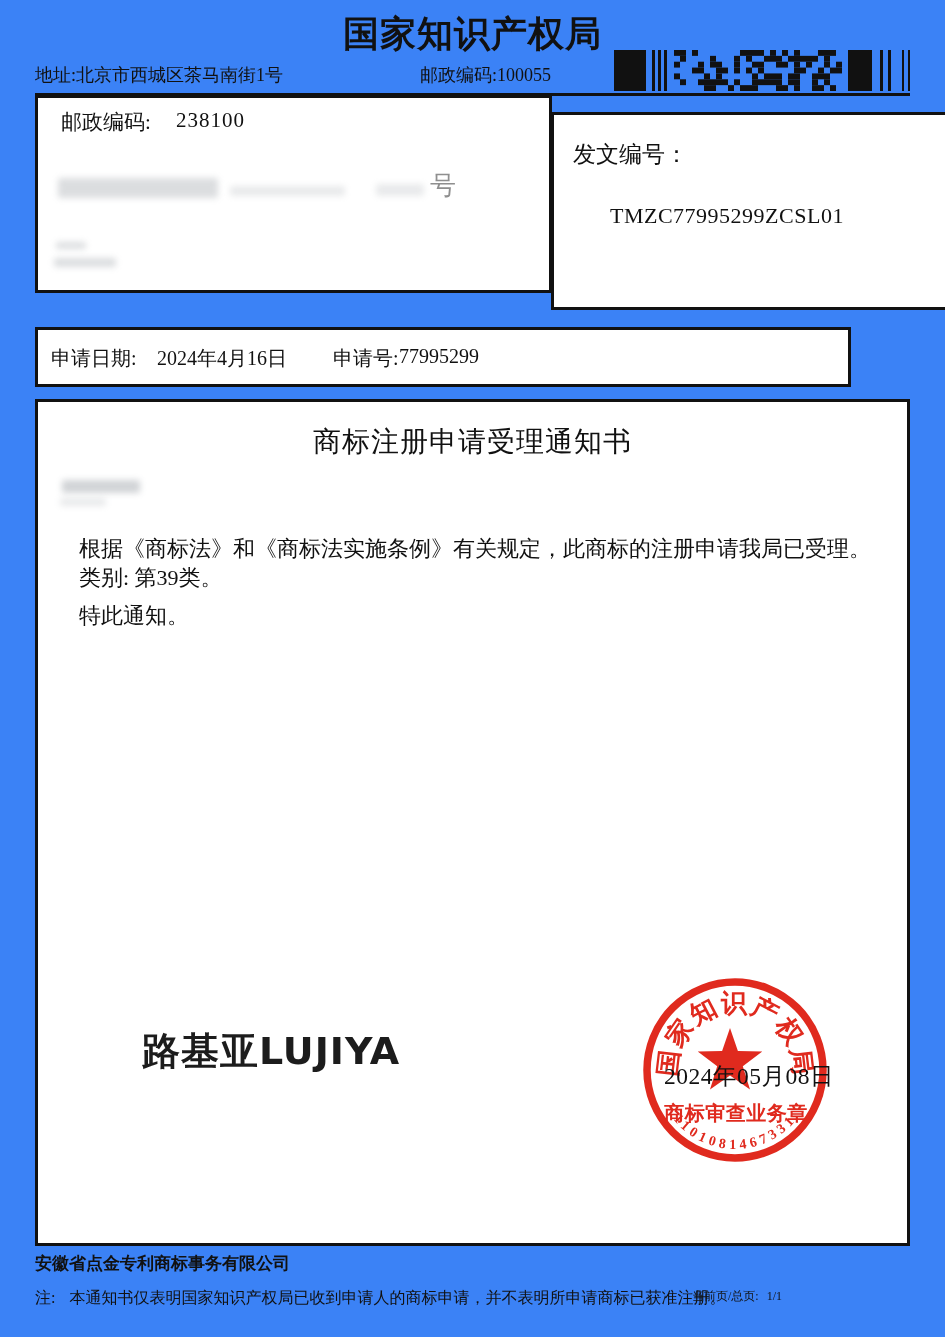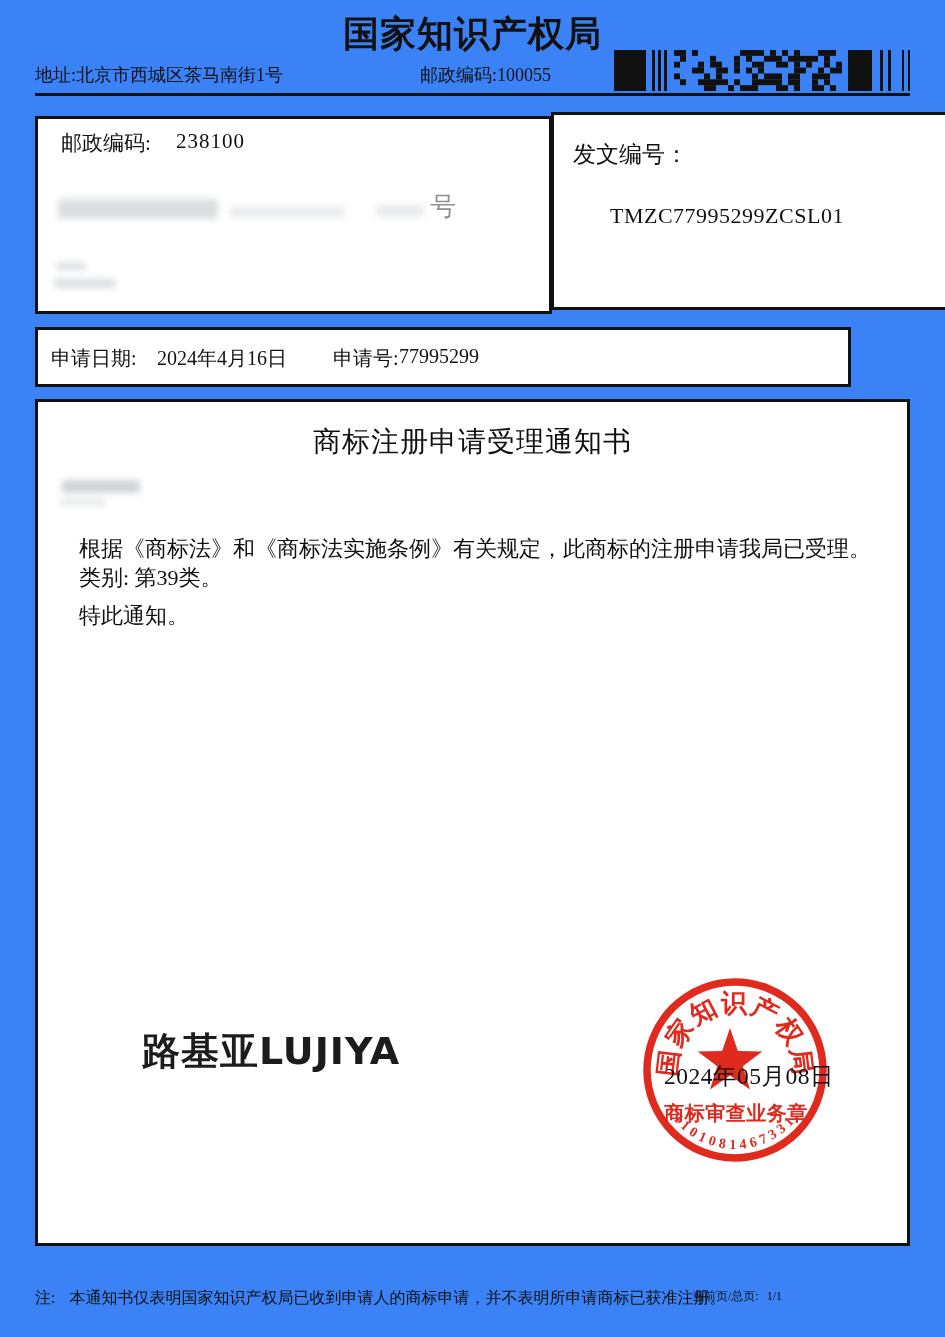--- a/index.html
+++ b/index.html
@@ -20,21 +20,21 @@
     font-size:36px; font-weight:bold; letter-spacing:1px;
   }
   .addr-line   { left:35px;  top:63px; font-size:18px; }
   .postal-line { left:420px; top:63px; font-size:18px; }
 
   .barcode { left:614px; top:50px; }
 
   .top-rule { left:35px; top:93px; width:875px; height:3px; background:#111; }
 
   .box { position:absolute; border:3px solid #111; background:#fff; }
-  .box-recipient { left:35px;  top:116px; width:517px; height:198px; }
+  .box-recipient { left:35px;  top:95px; width:517px; height:198px; }
   .box-dispatch  { left:551px; top:112px; width:407px; height:198px; }
   .bar-application { left:35px; top:327px; width:816px; height:60px; }
   .box-main { left:35px; top:399px; width:875px; height:847px; }
 
   .rc-postal-label { left:23px;  top:10px; font-size:21px; }
   .rc-postal-value { left:138px; top:10px; font-size:21px; letter-spacing:1px; }
   .rc-suffix { left:392px; top:70px; font-size:26px; color:#8f8f8f; filter:blur(0.5px); }
 
   .smudge {
     position:absolute; background:#9aa0a6;
@@ -240,20 +240,21 @@
     <text font-size="26" letter-spacing="2" fill="#e02a1e">
       <textPath href="#arc-top" startOffset="50%" text-anchor="middle">国家知识产权局</textPath>
     </text>
     <text x="111" y="160" text-anchor="middle" font-size="20" letter-spacing="0.5" fill="#e02a1e">商标审查业务章</text>
     <text font-size="14" letter-spacing="4" fill="#e02a1e">
       <textPath href="#arc-bottom" startOffset="50%" text-anchor="middle">1101081467331</textPath>
     </text>
   </svg>
   <div class="abs stamp-date">2024年05月08日</div>
 
+  <div class="abs agent-line">安徽省点金专利商标事务有限公司</div>
   <div class="abs note-line">
     <span class="note-label">注:</span><span class="note-text">本通知书仅表明国家知识产权局已收到申请人的商标申请，并不表明所申请商标已获准注册。</span>
   </div>
   <div class="abs pager">
     <span>当前页/总页:</span><span class="pager-value">1/1</span>
   </div>
 
 </div>
 
 </body></html>

